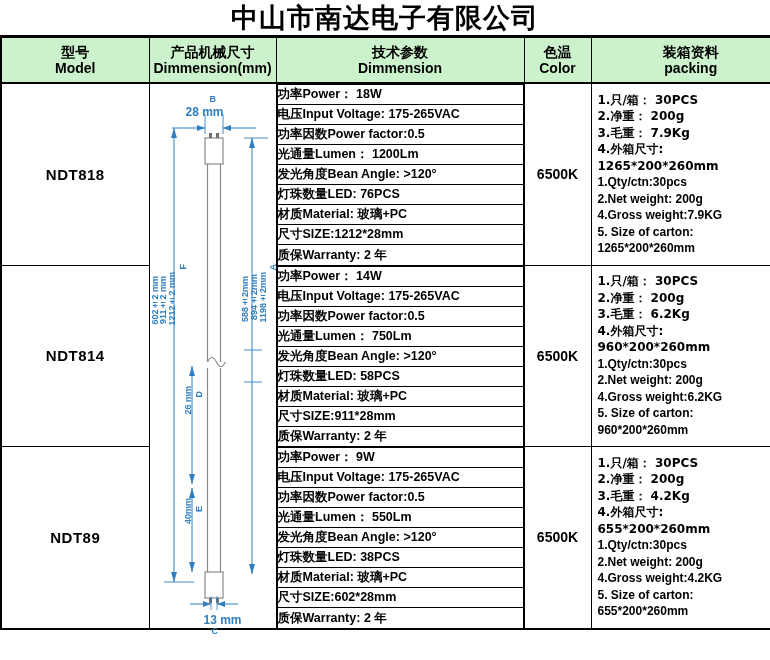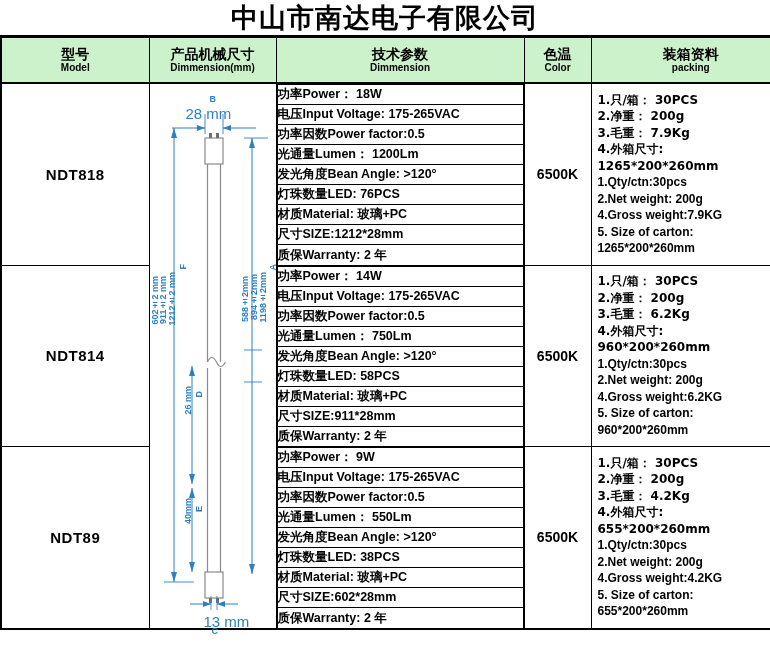--- a/index.html
+++ b/index.html
@@ -76,21 +76,21 @@
     border-bottom: 2px solid #000 !important;
   }
   .hdr-cn {
     font-size: 14px;
     font-family: "DejaVu Sans", "Liberation Sans", sans-serif;
     font-weight: bold;
     line-height: 1.15;
     display: block;
   }
   .hdr-en {
-    font-size: 10px;
+    font-size: 14px;
     font-weight: bold;
     line-height: 1.2;
     display: block;
   }
 
   .c-model { width: 148px; }
   .c-dim   { width: 127px; }
   .c-param { width: 248px; }
   .c-color { width: 67px; }
   .c-pack  { width: 200px; }
@@ -168,22 +168,22 @@
     white-space: nowrap;
     writing-mode: vertical-rl;
     text-orientation: mixed;
     transform: rotate(180deg);
     font-family: "Liberation Sans", sans-serif;
     letter-spacing: 0px;
   }
   .hlabel {
     position: absolute;
     color: #2f7fc1;
-    font-size: 15px;
-    font-weight: normal;
+    font-size: 12px;
+    font-weight: bold;
     white-space: nowrap;
     font-family: "Liberation Sans", sans-serif;
   }
   .tag {
     position: absolute;
     color: #2f7fc1;
     font-size: 9px;
     font-weight: bold;
     font-family: "Liberation Sans", sans-serif;
   }

